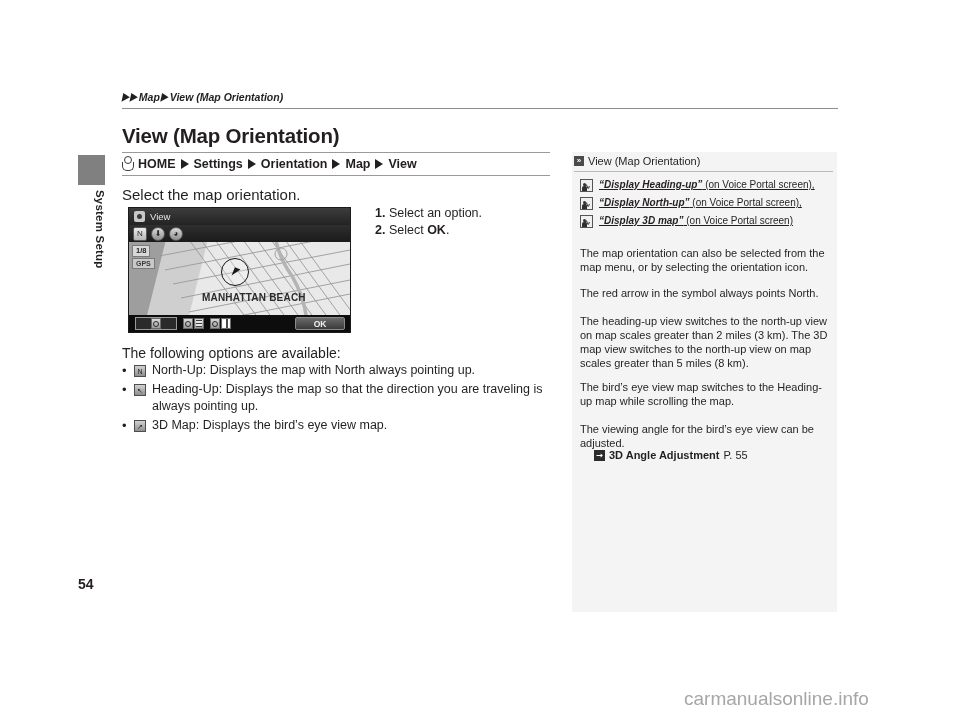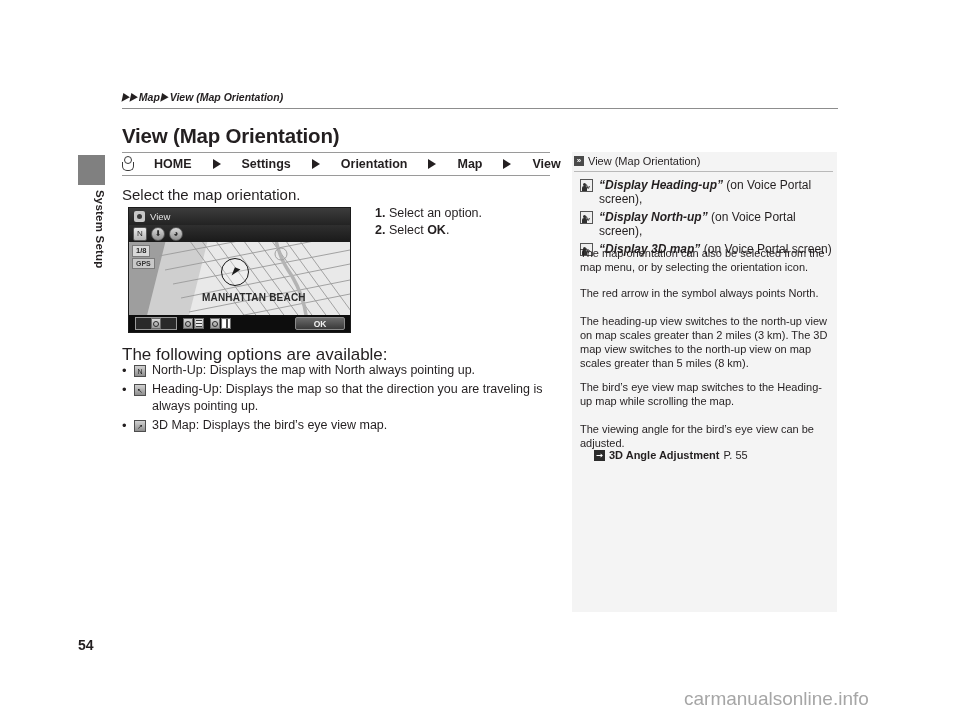--- a/index.html
+++ b/index.html
@@ -35,21 +35,21 @@
     font-weight: bold;
     color: #231f20;
     writing-mode: vertical-rl;
     text-orientation: mixed;
     letter-spacing: 0.2px;
     white-space: nowrap;
   }
   #page-number {
     position: absolute;
     left: 78px;
-    top: 637px;
+    top: 576px;
     font-size: 14px;
     font-weight: bold;
     color: #231f20;
   }
 
   
   #breadcrumb {
     position: absolute;
     left: 122px;
     top: 91px;
@@ -103,21 +103,21 @@
   #nav-path {
     position: absolute;
     left: 122px;
     top: 156px;
     font-size: 12.5px;
     font-weight: bold;
     color: #231f20;
     white-space: nowrap;
     display: flex;
     align-items: center;
-    gap: 19px;
+    gap: 3px;
   }
   #nav-path .home-icon {
     width: 11px;
     height: 15px;
     position: relative;
     display: inline-block;
     margin-right: 2px;
   }
   #nav-path .home-icon:before {
     content: "";
@@ -404,21 +404,21 @@
     line-height: 17px;
   }
   #steps .num { font-weight: bold; }
   #steps .bold { font-weight: bold; }
 
   
   #opts-intro {
     position: absolute;
     left: 122px;
     top: 345px;
-    font-size: 17px;
+    font-size: 14px;
     color: #231f20;
   }
   #opts-list {
     position: absolute;
     left: 122px;
     top: 362px;
     width: 438px;
     font-size: 12.5px;
     color: #231f20;
     line-height: 17.5px;
@@ -532,24 +532,25 @@
   }
   .vc-icon .wave {
     position: absolute;
     right: 1.5px; top: 2px;
     font-size: 8px;
     line-height: 9px;
     color: #2f2f2f;
     font-weight: bold;
   }
   .vc-text {
-    font-size: 12px;
+    font-size: 10px;
     line-height: 14px;
     color: #231f20;
     flex: 1 1 auto;
+    text-decoration: underline;
   }
   .vc-text .q { font-style: italic; font-weight: bold; }
   .sb-para {
     position: absolute;
     left: 8px;
     width: 250px;
     font-size: 11px;
     line-height: 14px;
     color: #231f20;
   }

